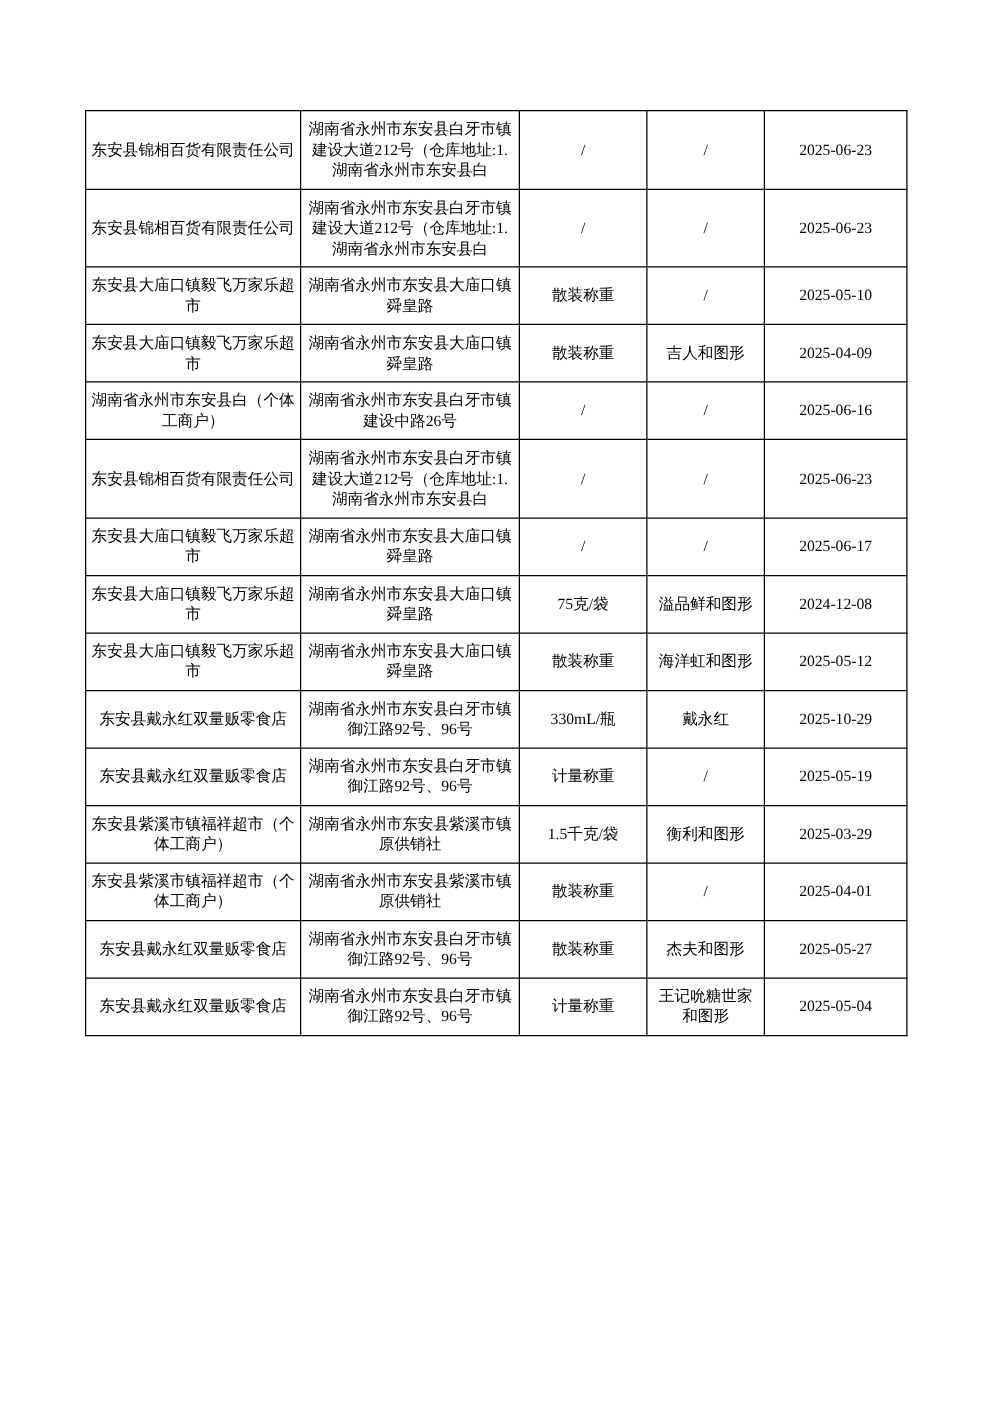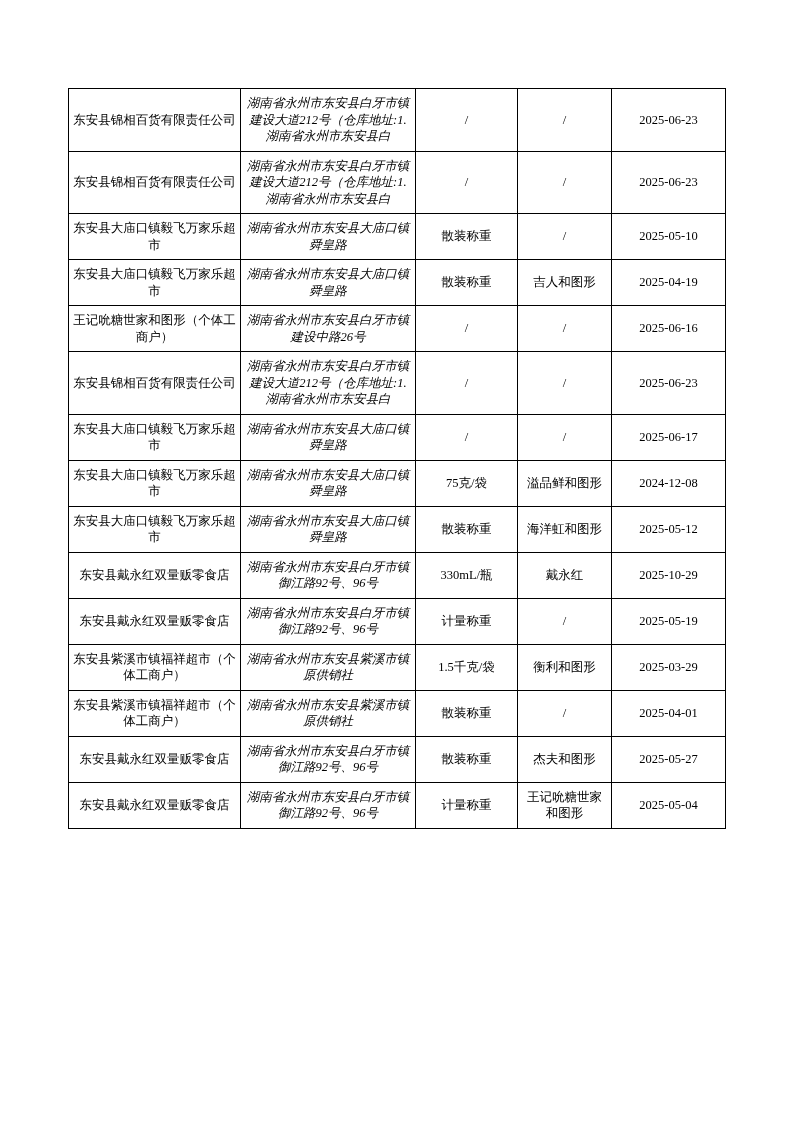--- a/index.html
+++ b/index.html
@@ -34,21 +34,21 @@
     padding: 6px 3px;
     word-break: break-all;
   }
   col.c-name   { width: 172px; }
   col.c-addr   { width: 175px; }
   col.c-spec   { width: 102px; }
   col.c-brand  { width: 94px; }
   col.c-date   { width: 114px; }
 
   td.cell-name  { font-size: 12.5px; }
-  td.cell-addr  { font-size: 12.5px; font-style: italic; }
+  td.cell-addr  { font-size: 12.5px; }
   td.cell-spec  { font-size: 12.5px; }
   td.cell-brand { font-size: 12.5px; }
   td.cell-date  { font-size: 13px; white-space: nowrap; }
 </style>
 </head>
 <body>
 
 <div class="page">
   <table class="data-table">
     <colgroup>
@@ -78,24 +78,24 @@
           <td class="cell-addr">湖南省永州市东安县大庙口镇舜皇路</td>
           <td class="cell-spec">散装称重</td>
           <td class="cell-brand">/</td>
           <td class="cell-date">2025-05-10</td>
         </tr>
         <tr>
           <td class="cell-name">东安县大庙口镇毅飞万家乐超市</td>
           <td class="cell-addr">湖南省永州市东安县大庙口镇舜皇路</td>
           <td class="cell-spec">散装称重</td>
           <td class="cell-brand">吉人和图形</td>
-          <td class="cell-date">2025-04-19</td>
+          <td class="cell-date">2025-04-09</td>
         </tr>
         <tr>
-          <td class="cell-name">王记吮糖世家和图形（个体工商户）</td>
+          <td class="cell-name">湖南省永州市东安县白（个体工商户）</td>
           <td class="cell-addr">湖南省永州市东安县白牙市镇建设中路26号</td>
           <td class="cell-spec">/</td>
           <td class="cell-brand">/</td>
           <td class="cell-date">2025-06-16</td>
         </tr>
         <tr>
           <td class="cell-name">东安县锦相百货有限责任公司</td>
           <td class="cell-addr">湖南省永州市东安县白牙市镇建设大道212号（仓库地址:1.湖南省永州市东安县白</td>
           <td class="cell-spec">/</td>
           <td class="cell-brand">/</td>

